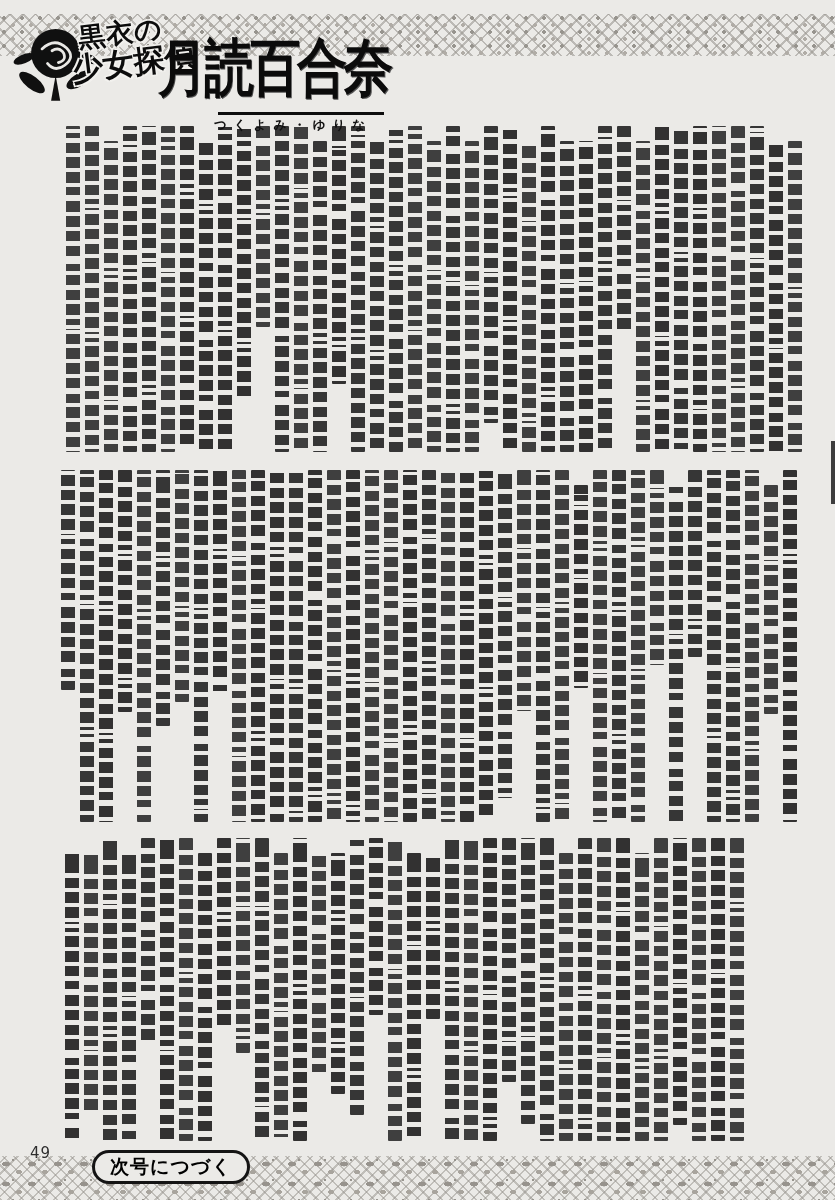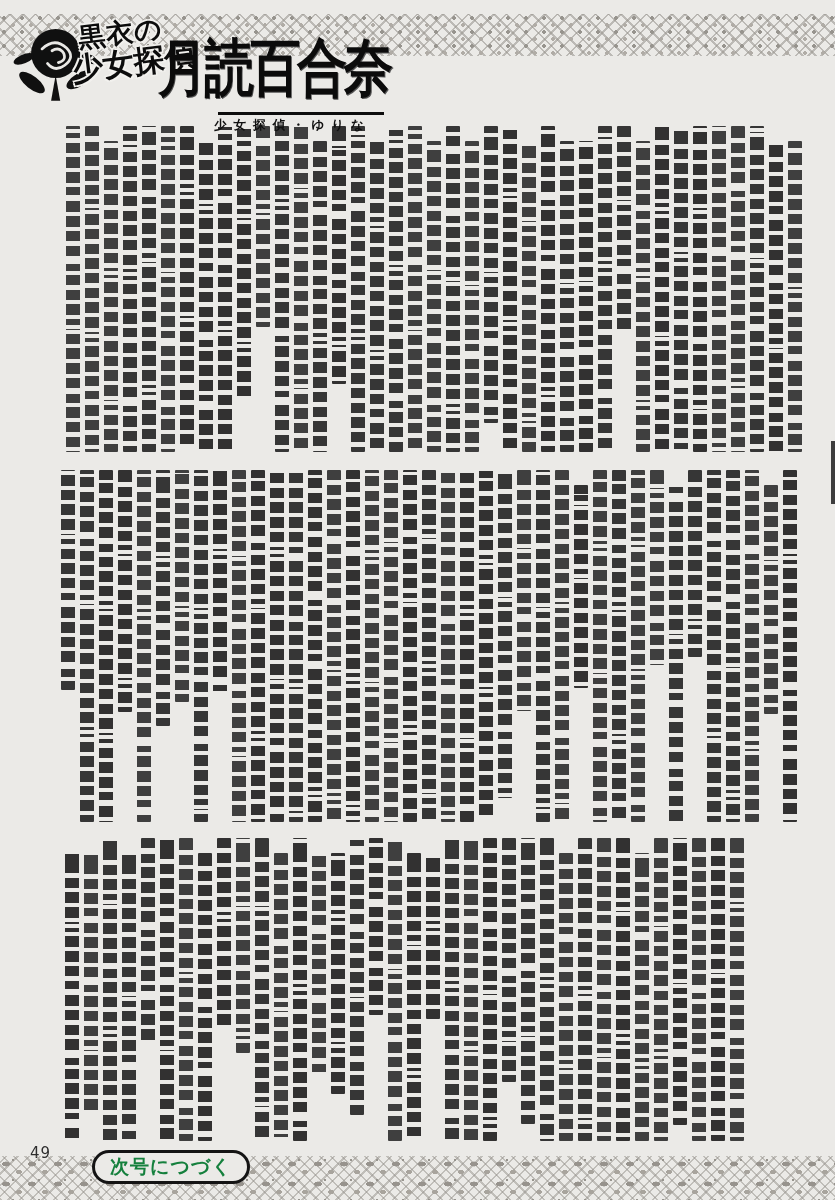--- a/index.html
+++ b/index.html
@@ -85,21 +85,21 @@
     font-family:"DejaVu Sans","Liberation Sans",sans-serif;
     font-size:15px;color:#2e2e2e;letter-spacing:1px;
   }
   #continued-pill{
     position:absolute;left:92px;top:1150px;
     min-width:128px;height:28px;padding:0 12px;
     border:3px solid #141414;border-radius:17px;
     display:flex;align-items:center;justify-content:center;
     background:var(--paper);z-index:2;
   }
-  #continued-label{font-size:19px;font-weight:bold;color:#15803d;letter-spacing:1px;white-space:nowrap;}
+  #continued-label{font-size:19px;font-weight:bold;color:#000000;letter-spacing:1px;white-space:nowrap;}
   
   #edge-mark{position:absolute;right:0;top:441px;width:4px;height:63px;background:#3d3d3d;}
 </style>
 </head>
 <body>
 
 <div id="page">
 
   <div class="lace lace-top"></div>
 
@@ -117,21 +117,21 @@
         <path d="M33 29 q14 -13 27 -1 q10 10 -2 19 q-11 8 -19 -2"></path>
         <path d="M44 31 q8 -5 13 3 q3 8 -6 10"></path>
       </g>
     </svg>
     <div id="series-prefix">
       <span id="series-top">黒衣の</span>
       <span id="series-bottom">少女探偵</span>
     </div>
     <div id="main-title">月読百合奈</div>
     <div id="title-rule"></div>
-    <div id="title-reading">少女探偵・ゆりな</div>
+    <div id="title-reading">つくよみ・ゆりな</div>
   </div>
 
   <div class="band" id="band-1">
       <div class="tcol" style="margin-top: 15px; height: 311px; background-position-y: 22px, 14px; color: rgb(45, 45, 45);"></div>
       <div class="tcol" style="margin-top: 15px; height: 311px; background-position-y: 12px, 6px; color: rgb(30, 30, 30);"></div>
       <div class="tcol" style="margin-top: 0px; height: 326px; background-position-y: 7px, 14px; color: rgb(35, 35, 35);"></div>
       <div class="tcol" style="margin-top: 0px; height: 326px; background-position-y: 0px, 2px; color: rgb(45, 45, 45);"></div>
       <div class="tcol" style="margin-top: 0px; height: 326px; background-position-y: 0px, 8px; color: rgb(45, 45, 45);"></div>
       <div class="tcol" style="margin-top: 0px; height: 326px; background-position-y: 23px, 9px; color: rgb(30, 30, 30);"></div>
       <div class="tcol" style="margin-top: 0px; height: 326px; background-position-y: 2px, 8px; color: rgb(35, 35, 35);"></div>

